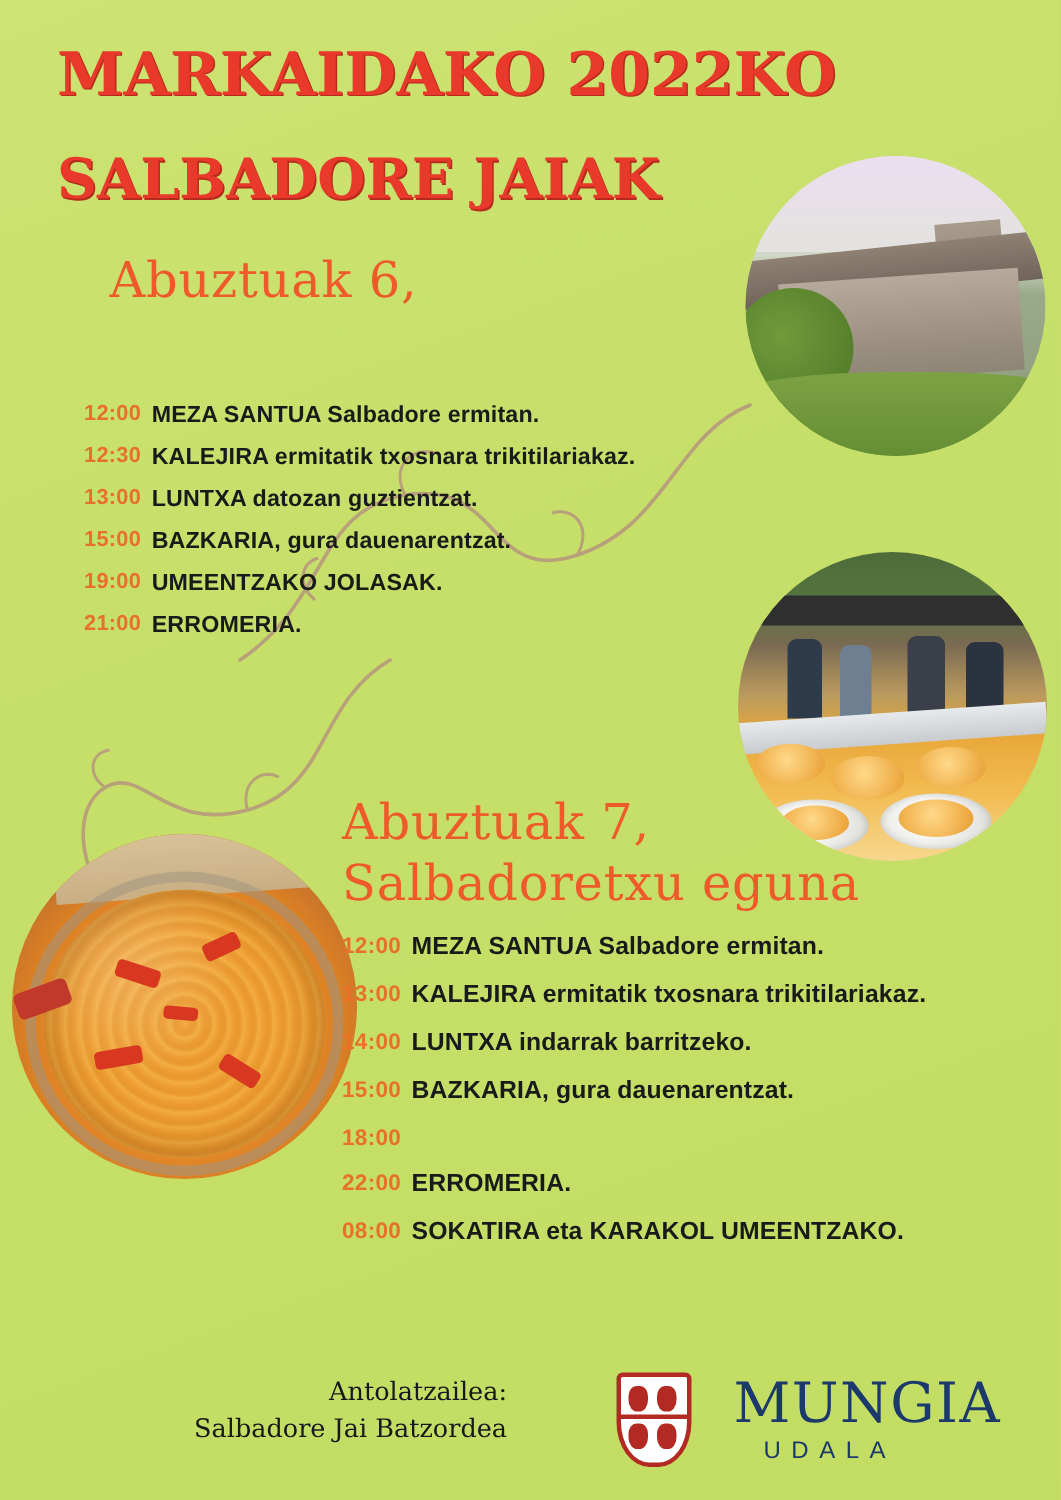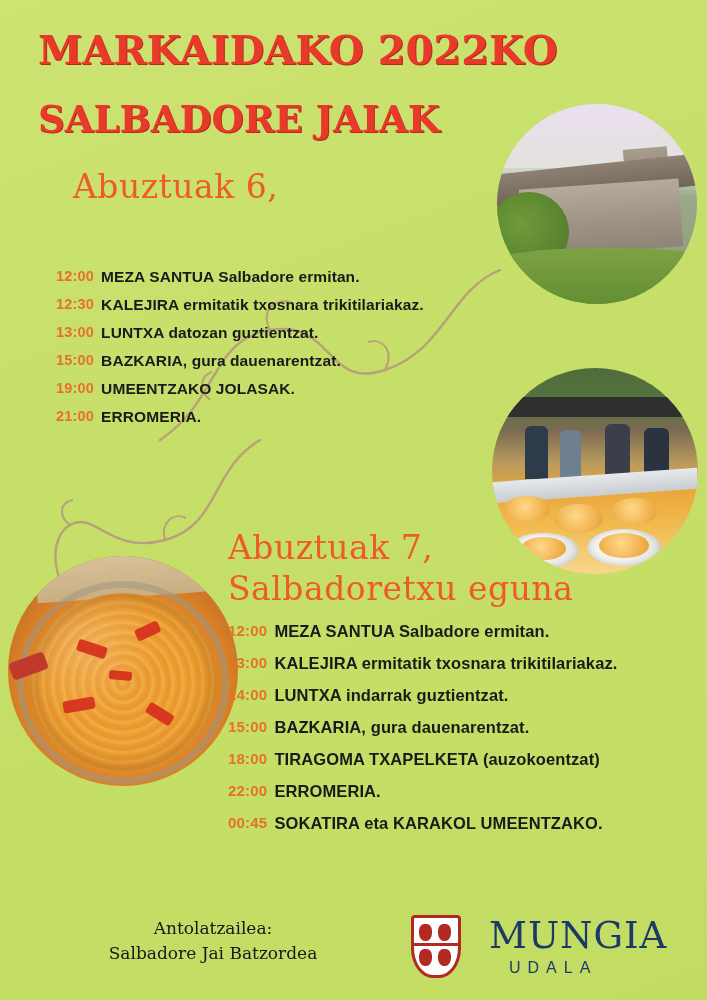--- a/index.html
+++ b/index.html
@@ -198,21 +198,21 @@
   .vine { position: absolute; pointer-events: none; }
   #vine-top { left: 150px; top: 250px; }
   #vine-bottom { left: 40px; top: 430px; }
 
   
   .footer-credit {
     position: absolute;
     left: 88px;
     top: 916px;
     width: 250px;
-    text-align: center;
+    text-align: right;
     font-family: "DejaVu Serif", serif;
     font-size: 17px;
     line-height: 1.45;
     color: #15181c;
   }
   .crest {
     position: absolute;
     left: 411px;
     top: 915px;
     width: 50px;
@@ -354,36 +354,35 @@
     <div class="sched-row">
       <span class="sched-time">12:00</span>
       <span class="sched-text">MEZA SANTUA Salbadore ermitan.</span>
     </div>
     <div class="sched-row">
       <span class="sched-time">13:00</span>
       <span class="sched-text">KALEJIRA ermitatik txosnara trikitilariakaz.</span>
     </div>
     <div class="sched-row">
       <span class="sched-time">14:00</span>
-      <span class="sched-text">LUNTXA indarrak guztientzat.</span>
+      <span class="sched-text">LUNTXA indarrak barritzeko.</span>
     </div>
     <div class="sched-row">
       <span class="sched-time">15:00</span>
       <span class="sched-text">BAZKARIA, gura dauenarentzat.</span>
     </div>
     <div class="sched-row">
       <span class="sched-time">18:00</span>
-      <span class="sched-text">TIRAGOMA TXAPELKETA (auzokoentzat)</span>
     </div>
     <div class="sched-row">
       <span class="sched-time">22:00</span>
       <span class="sched-text">ERROMERIA.</span>
     </div>
     <div class="sched-row">
-      <span class="sched-time">00:45</span>
+      <span class="sched-time">08:00</span>
       <span class="sched-text">SOKATIRA eta KARAKOL UMEENTZAKO.</span>
     </div>
   </div>
 
   <div class="footer-credit">
     <div>Antolatzailea:</div>
     <div>Salbadore Jai Batzordea</div>
   </div>
 
   <div class="crest">

